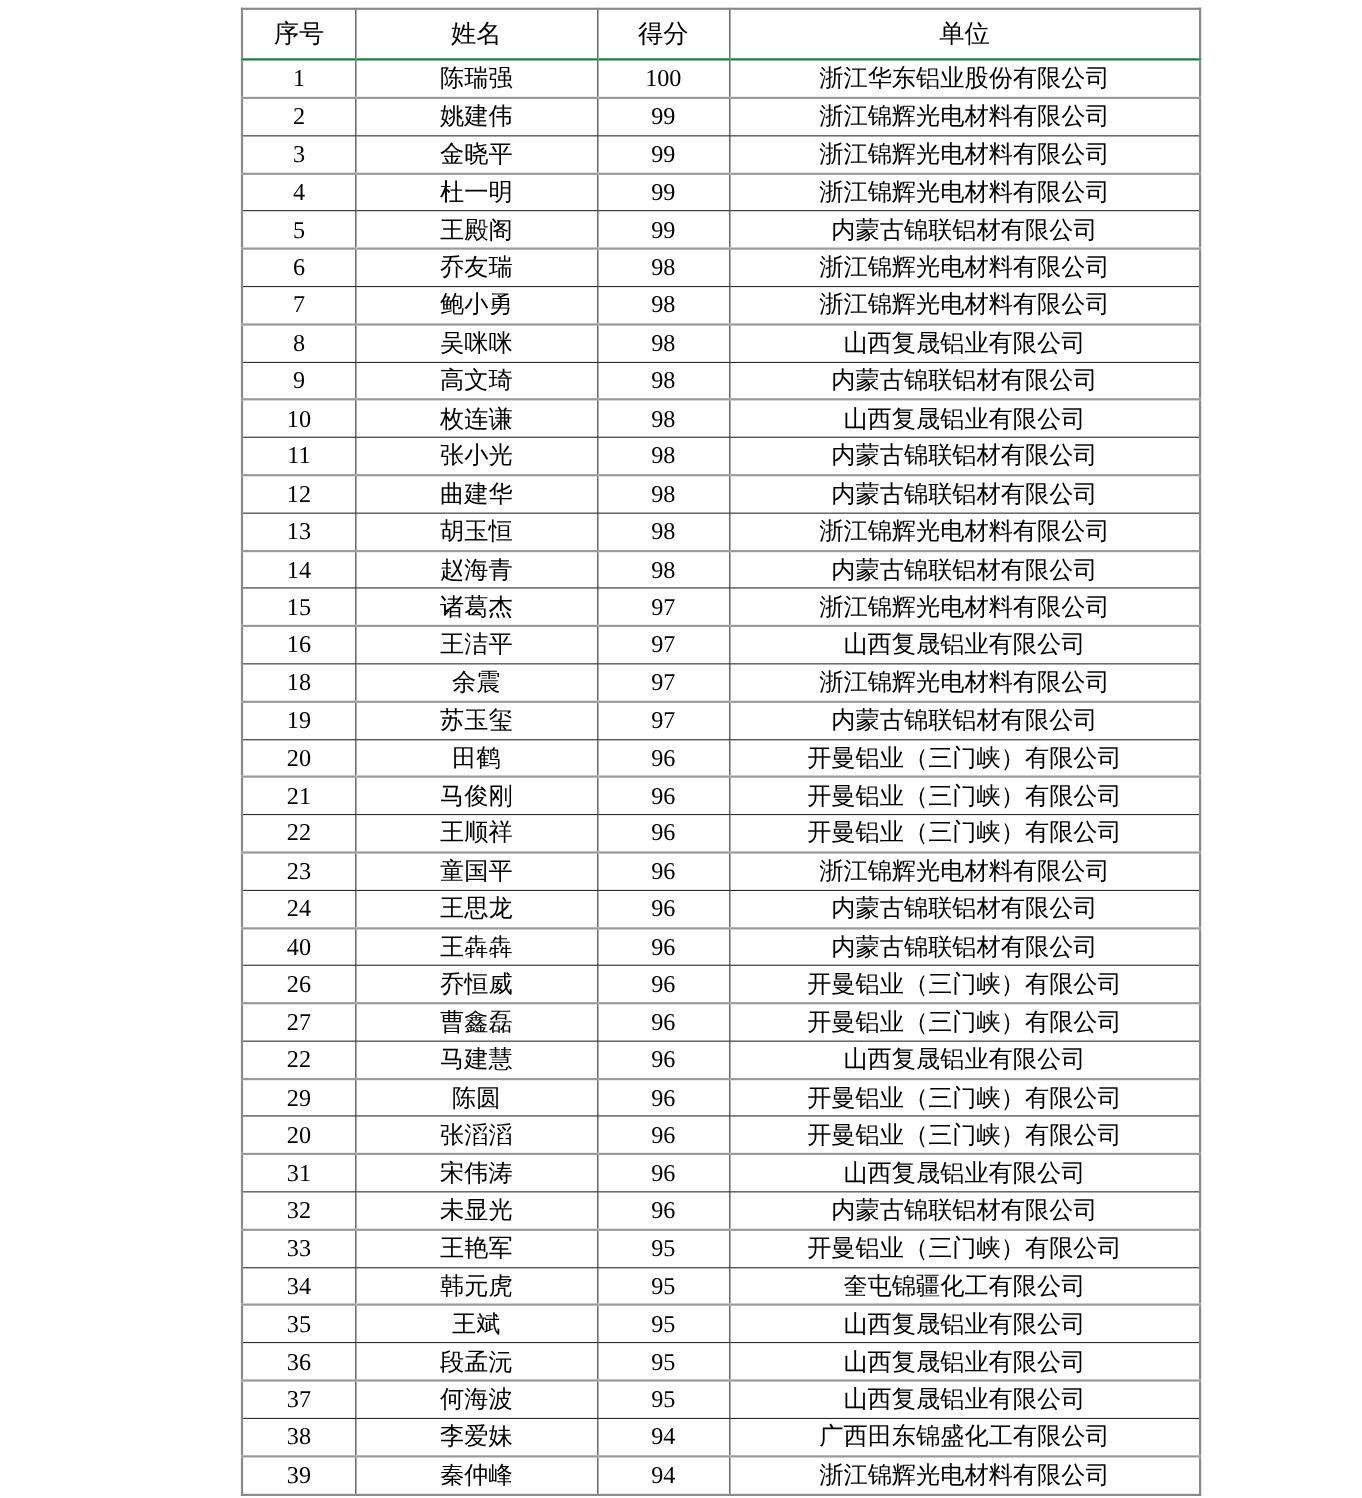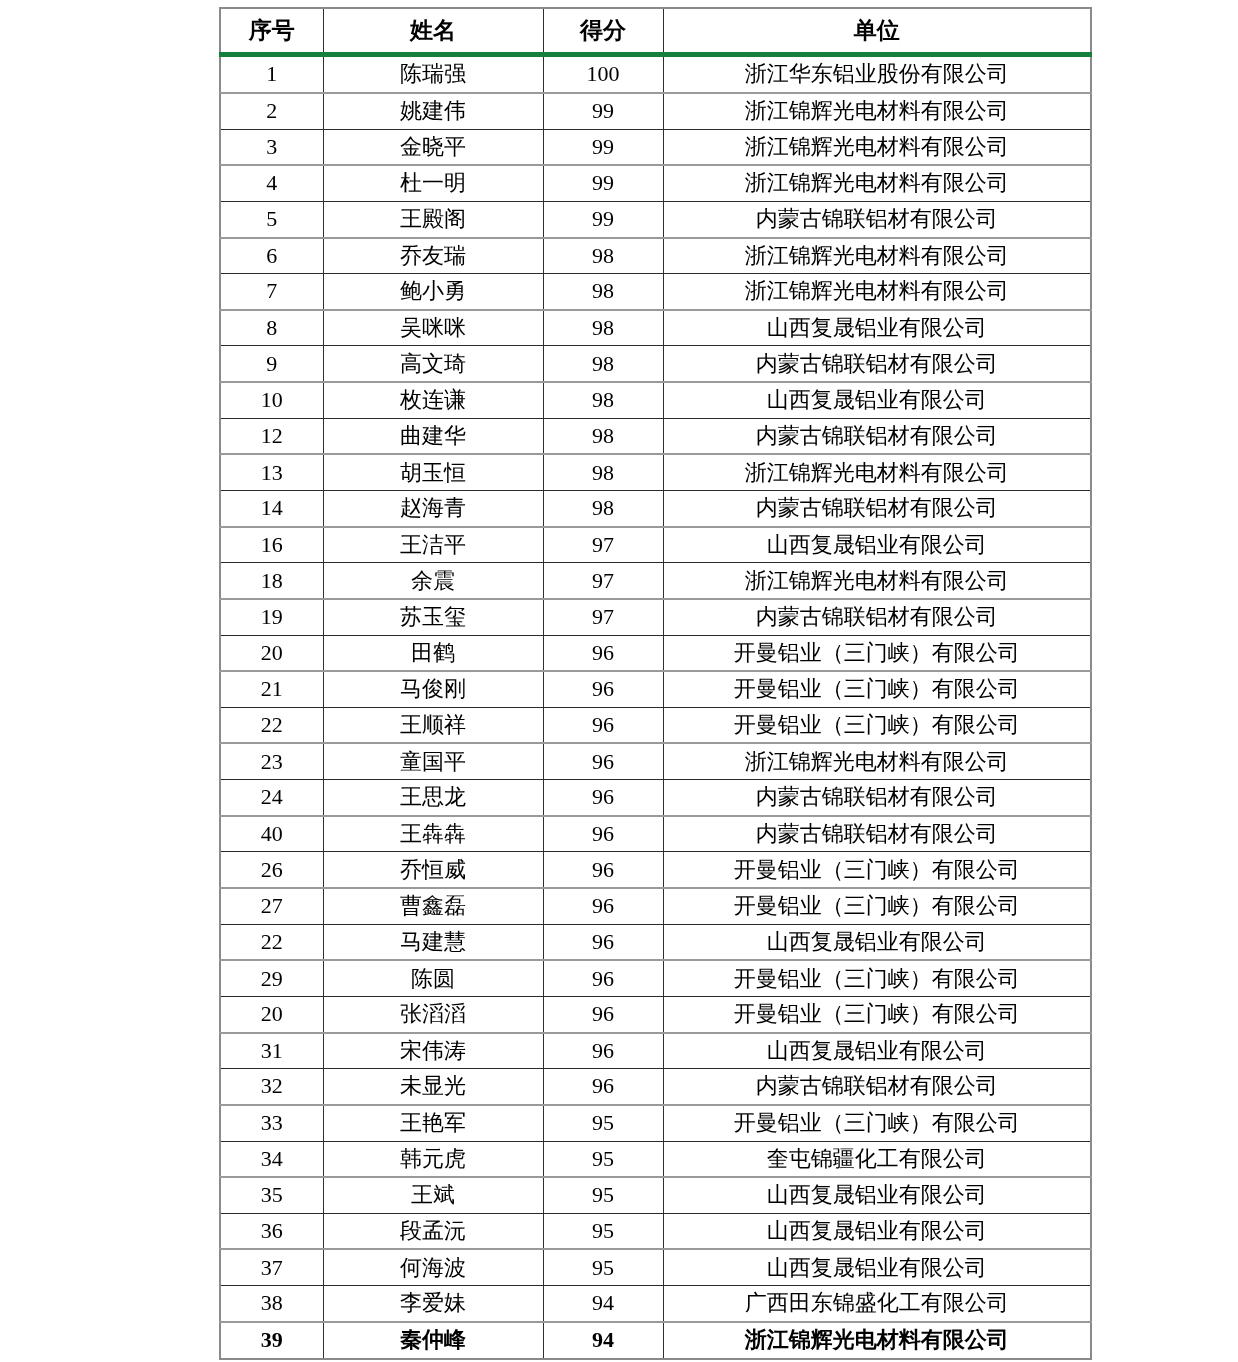--- a/index.html
+++ b/index.html
@@ -42,34 +42,33 @@
     border-right: 1px solid #2f2f2f;
     font-size: 22px;
     line-height: 1.1;
     white-space: nowrap;
     overflow: hidden;
   }
   .score-table thead tr {
     height: 46px;
   }
   .score-table thead th {
-    font-weight: bold;
+    font-weight: normal;
     font-size: 23px;
-    border-bottom: 5px solid #15803d;
+    border-bottom: 2px solid #15803d;
   }
   
   .score-table tbody tr:nth-child(odd) td {
     border-bottom: 2px solid #9a9a9a;
   }
   .score-table tbody tr:nth-child(even) td {
     border-bottom: 1px solid #2b2b2b;
   }
   .score-table tbody tr:last-child td {
     border-bottom: none;
-    font-weight: bold;
   }
 </style>
 </head>
 <body>
 
 <div class="page">
   <table class="score-table">
     <colgroup>
       <col style="width:103px">
       <col style="width:220px">
@@ -139,36 +138,48 @@
           <td>98</td>
           <td>内蒙古锦联铝材有限公司</td>
         </tr>
         <tr>
           <td>10</td>
           <td>枚连谦</td>
           <td>98</td>
           <td>山西复晟铝业有限公司</td>
         </tr>
         <tr>
+          <td>11</td>
+          <td>张小光</td>
+          <td>98</td>
+          <td>内蒙古锦联铝材有限公司</td>
+        </tr>
+        <tr>
           <td>12</td>
           <td>曲建华</td>
           <td>98</td>
           <td>内蒙古锦联铝材有限公司</td>
         </tr>
         <tr>
           <td>13</td>
           <td>胡玉恒</td>
           <td>98</td>
           <td>浙江锦辉光电材料有限公司</td>
         </tr>
         <tr>
           <td>14</td>
           <td>赵海青</td>
           <td>98</td>
           <td>内蒙古锦联铝材有限公司</td>
+        </tr>
+        <tr>
+          <td>15</td>
+          <td>诸葛杰</td>
+          <td>97</td>
+          <td>浙江锦辉光电材料有限公司</td>
         </tr>
         <tr>
           <td>16</td>
           <td>王洁平</td>
           <td>97</td>
           <td>山西复晟铝业有限公司</td>
         </tr>
         <tr>
           <td>18</td>
           <td>余震</td>

